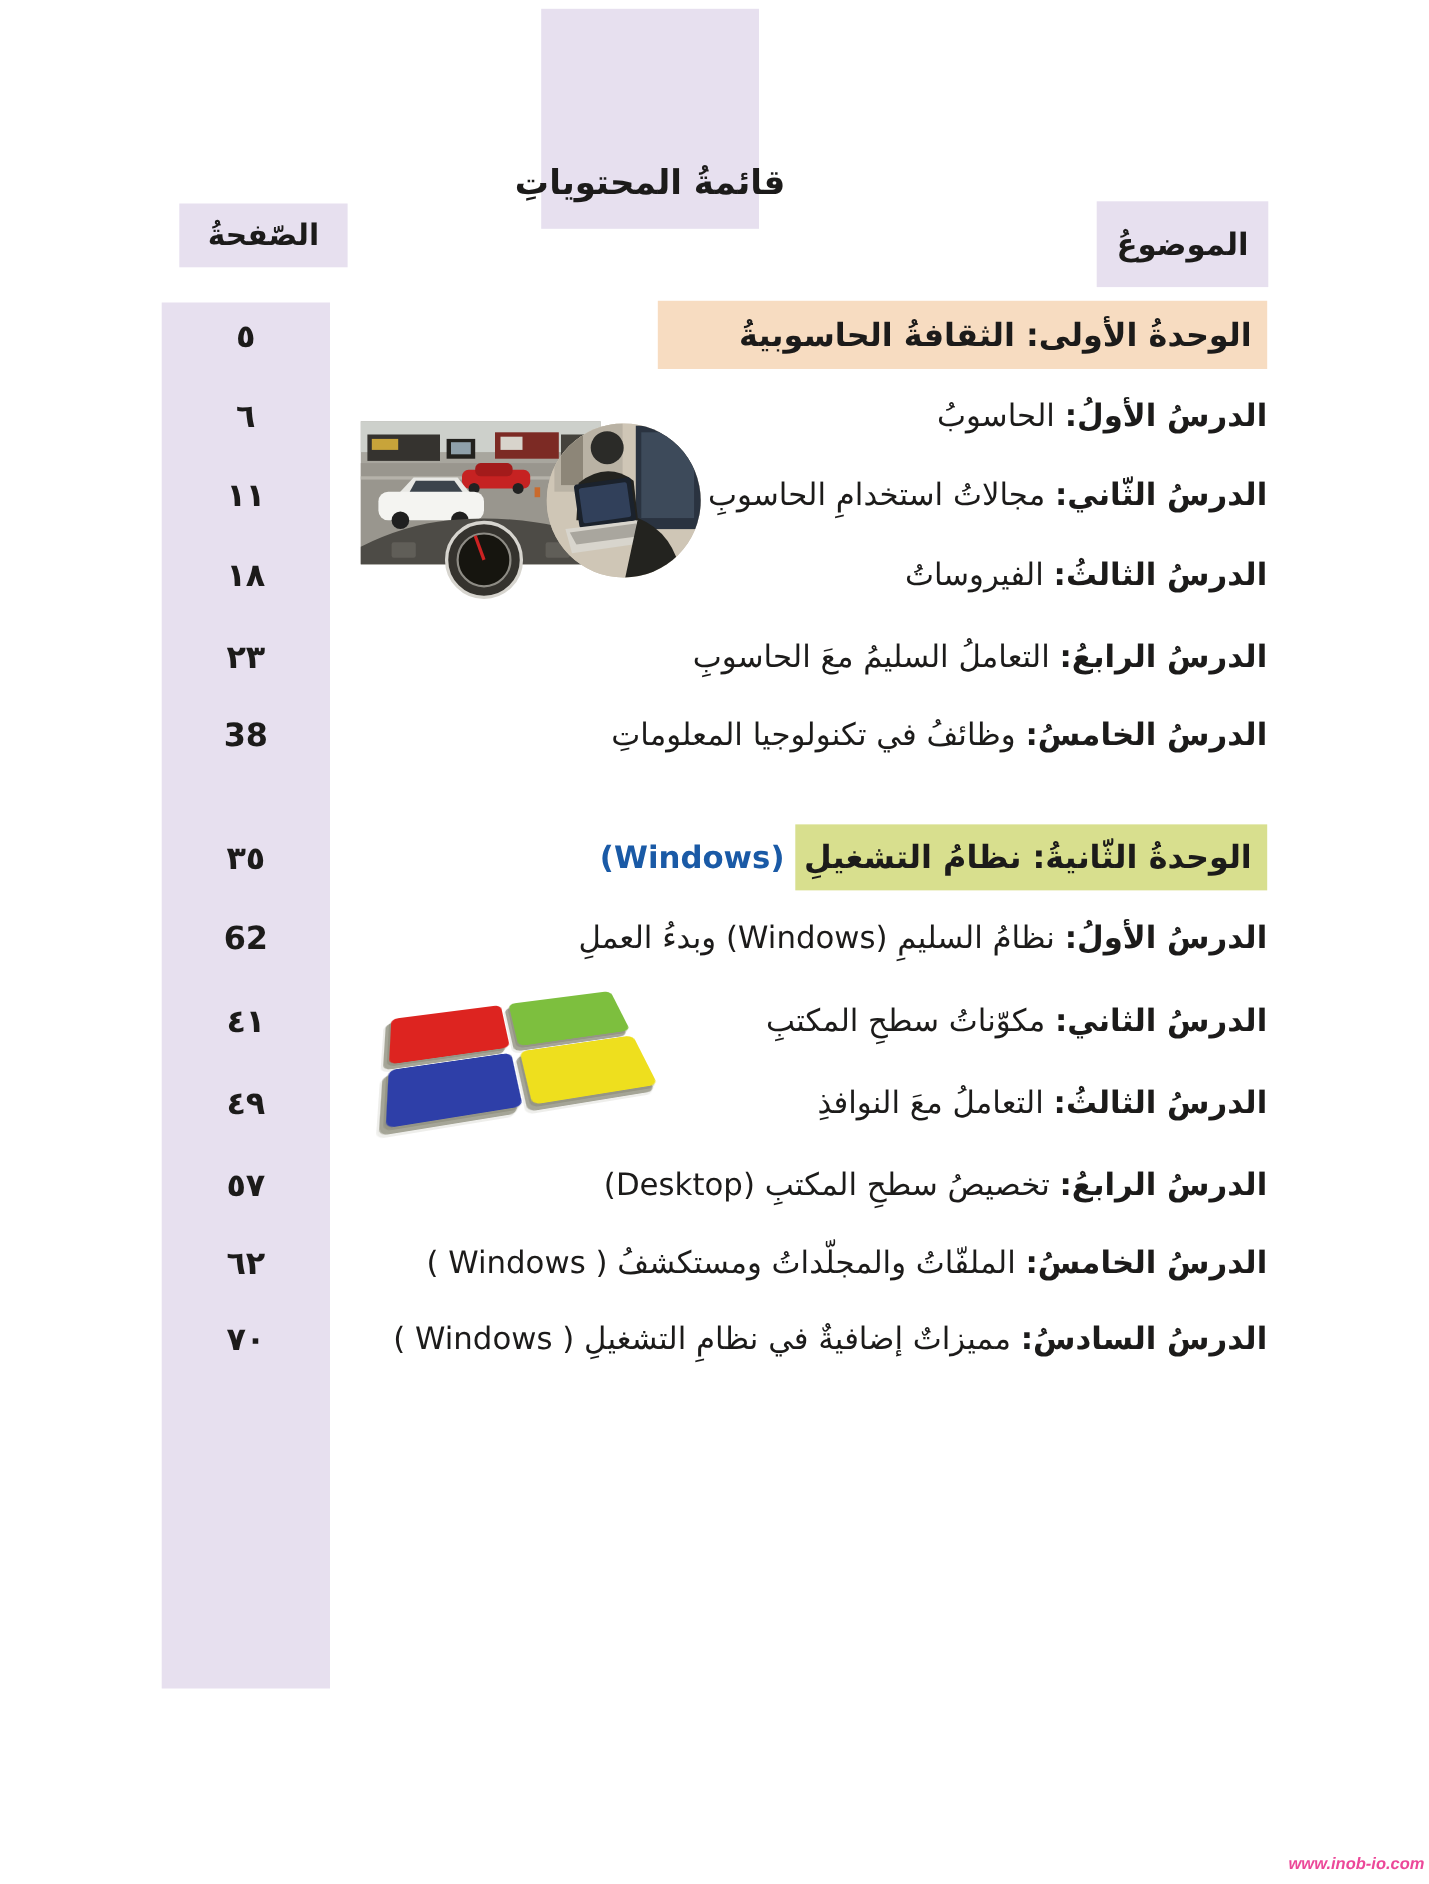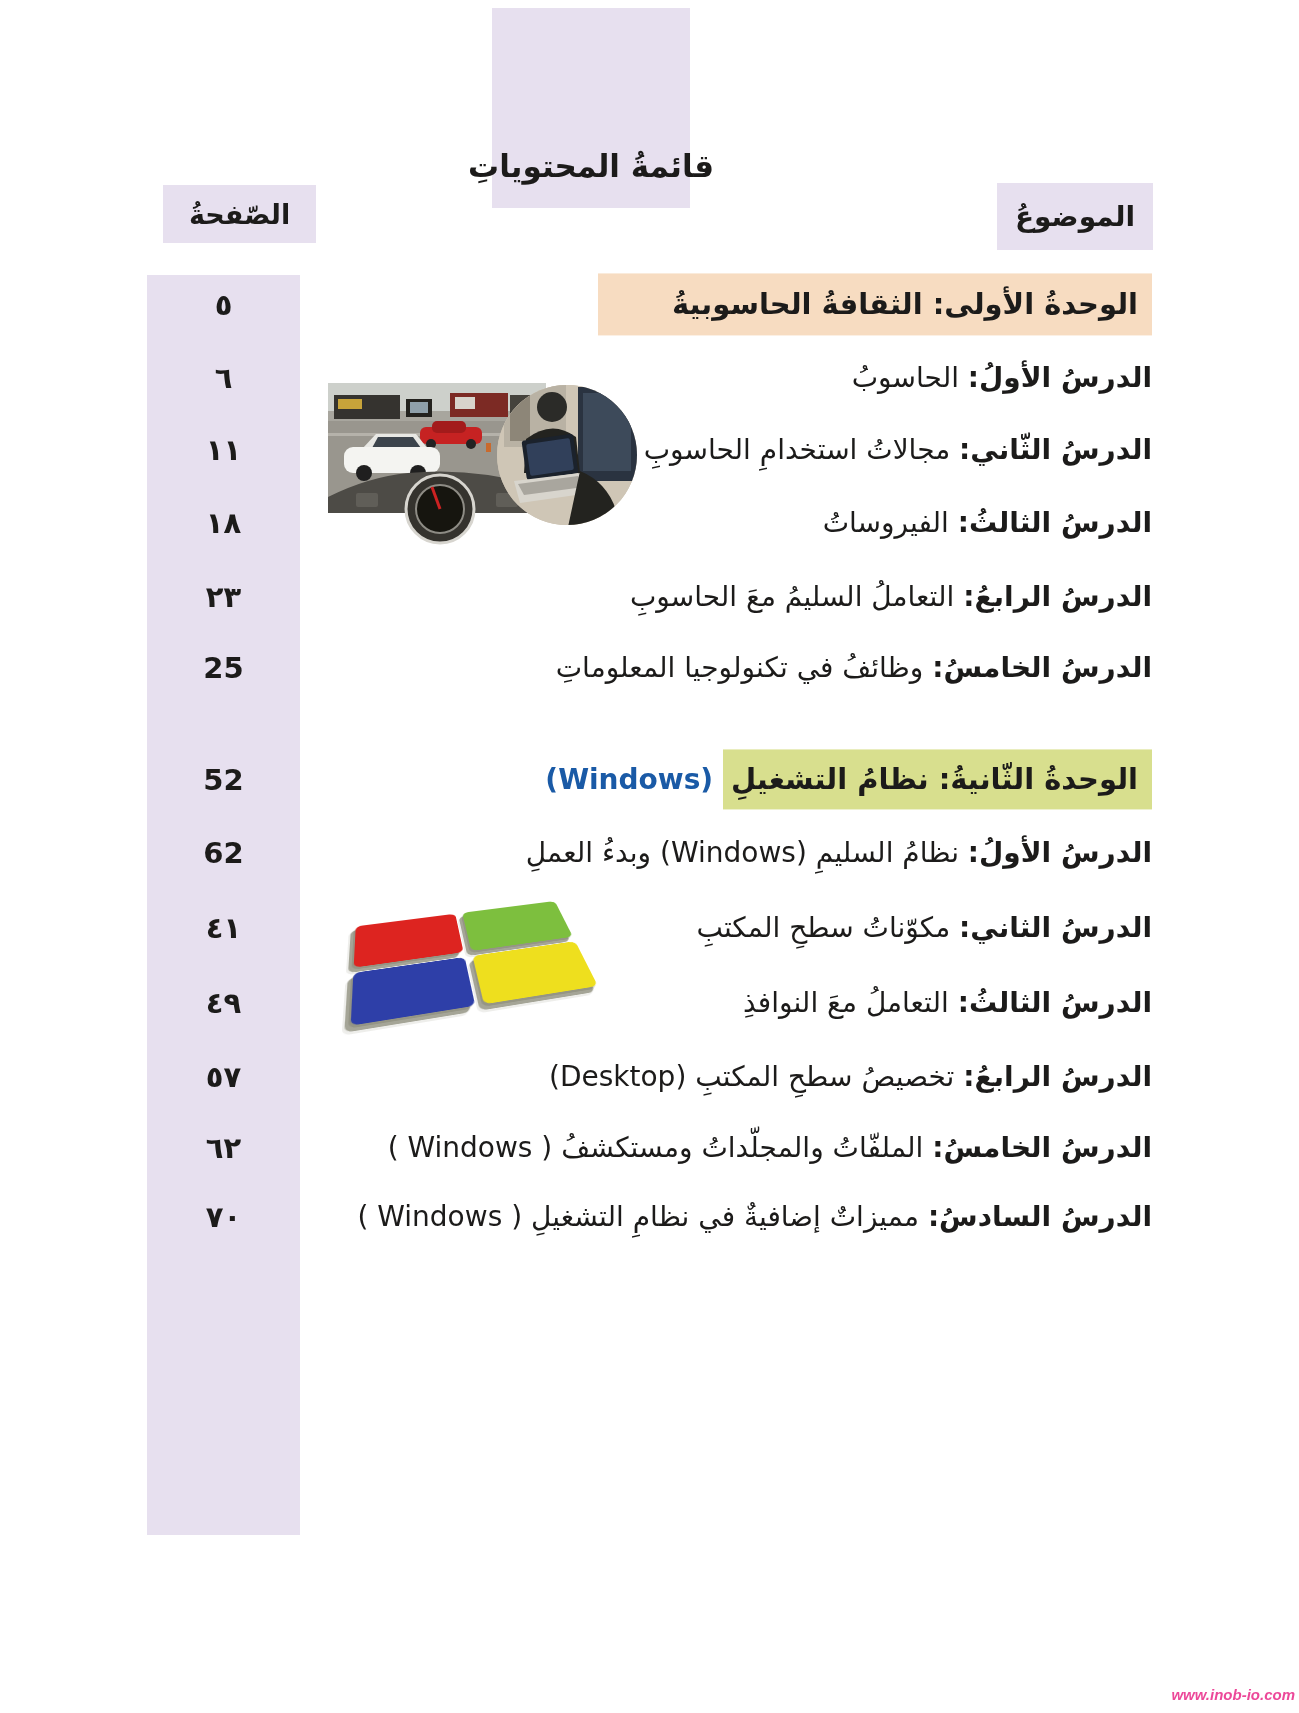--- a/index.html
+++ b/index.html
@@ -4,21 +4,21 @@
 <style>
   html,body{margin:0;padding:0;background:#ffffff;}
   .page{
     position:relative;width:1299px;height:1713px;background:#fff;overflow:hidden;
     font-family:"DejaVu Sans",sans-serif;color:#1c1b1a;
     --lav:#e7e0ef; --unit1:#f7dcc1; --unit2:#d8df8e; --blue:#1a5aa6;
   }
   .lav{position:absolute;background:var(--lav);}
   #title-box{left:492px;top:8px;width:198px;height:200px;display:flex;align-items:flex-end;justify-content:center;box-sizing:border-box;padding-bottom:24px;}
   #title-box .title-text{font-size:31px;font-weight:bold;white-space:nowrap;direction:rtl;}
-  #topic-header{left:997px;top:183px;width:156px;height:67px;display:flex;align-items:center;justify-content:center;font-size:28px;font-weight:bold;direction:rtl;}
+  #topic-header{left:997px;top:183px;width:156px;height:78px;display:flex;align-items:center;justify-content:center;font-size:28px;font-weight:bold;direction:rtl;}
   #page-header{left:147px;top:185px;width:153px;height:58px;display:flex;align-items:center;justify-content:center;font-size:27px;font-weight:bold;direction:rtl;margin-left:16px;}
   #num-col{left:147px;top:275px;width:153px;height:1260px;}
   .row{position:absolute;left:0;width:100%;height:0;}
   .row .pagenum{position:absolute;left:147px;width:153px;text-align:center;transform:translateY(-50%);font-size:29px;font-weight:bold;direction:rtl;}
   .row .rowtext{position:absolute;right:147px;transform:translateY(-50%);direction:rtl;text-align:right;white-space:nowrap;font-size:28px;line-height:1.35;}
   .part-bold{font-weight:bold;}
   .part-blue{color:var(--blue);font-weight:bold;}
   .hl-unit1{background:var(--unit1);padding:14px 14px 14px 74px;font-size:29px;}
   .hl-unit2{background:var(--unit2);padding:13px 14px 13px 8px;font-size:29px;}
   #photo1{position:absolute;left:328px;top:381px;overflow:visible;}
@@ -64,25 +64,25 @@
       </div>
       <div class="row" style="top: 523px;">
         <div class="pagenum">١٨</div>
         <div class="rowtext"><span class="part-bold">الدرسُ الثالثُ:</span><span> الفيروساتُ</span></div>
       </div>
       <div class="row" style="top: 597px;">
         <div class="pagenum">٢٣</div>
         <div class="rowtext"><span class="part-bold">الدرسُ الرابعُ:</span><span> التعاملُ السليمُ معَ الحاسوبِ</span></div>
       </div>
       <div class="row" style="top: 668px;">
-        <div class="pagenum">25</div>
+        <div class="pagenum">38</div>
         <div class="rowtext"><span class="part-bold">الدرسُ الخامسُ:</span><span> وظائفُ في تكنولوجيا المعلوماتِ</span></div>
       </div>
       <div class="row" style="top: 780px;">
-        <div class="pagenum">52</div>
+        <div class="pagenum">٣٥</div>
         <div class="rowtext"><span class="part-bold hl-unit2">الوحدةُ الثّانيةُ: نظامُ التشغيلِ</span><span class="part-blue"> (Windows)</span></div>
       </div>
       <div class="row" style="top: 853px;">
         <div class="pagenum">62</div>
         <div class="rowtext"><span class="part-bold">الدرسُ الأولُ:</span><span> نظامُ السليمِ (Windows) وبدءُ العملِ</span></div>
       </div>
       <div class="row" style="top: 928px;">
         <div class="pagenum">٤١</div>
         <div class="rowtext"><span class="part-bold">الدرسُ الثاني:</span><span> مكوّناتُ سطحِ المكتبِ</span></div>
       </div>

